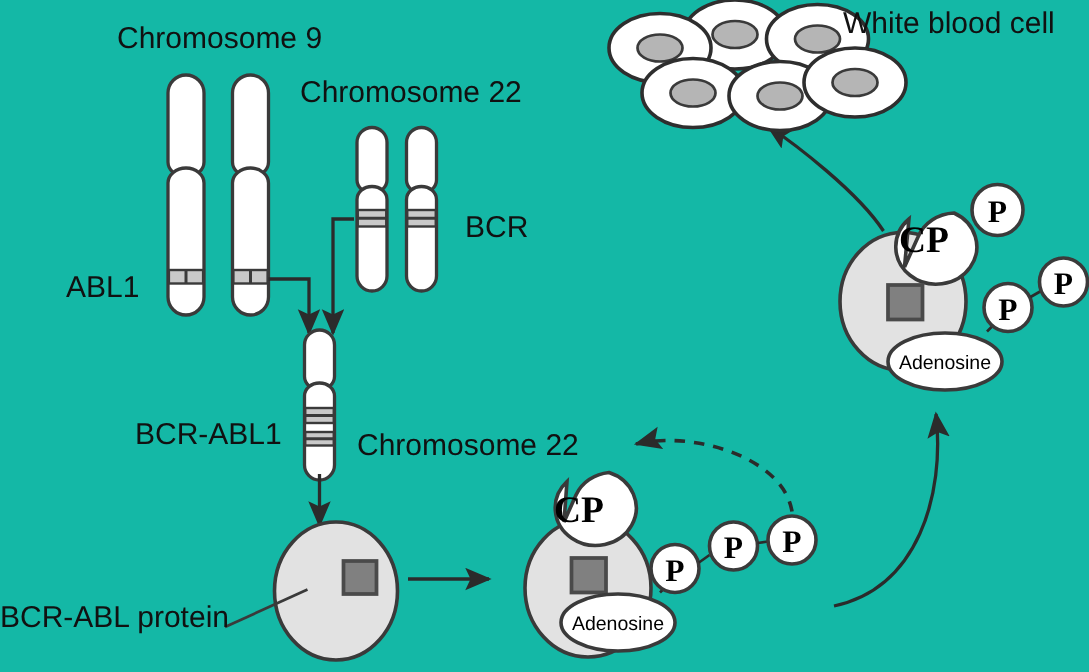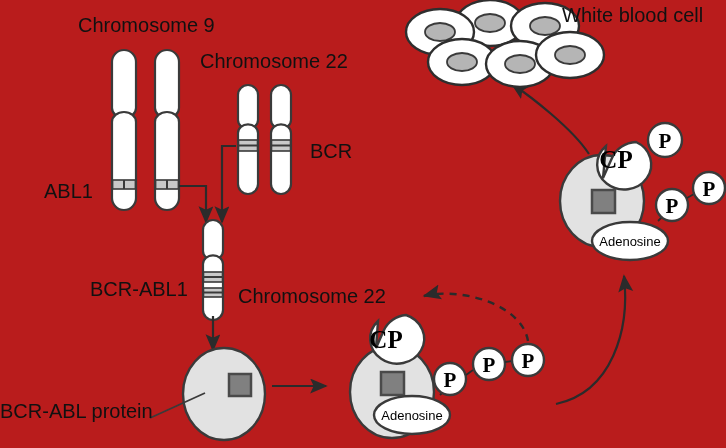--- a/index.html
+++ b/index.html
@@ -8,21 +8,21 @@
     padding: 0;
     background: #ffffff;
   }
   body {
     font-family: "Liberation Sans", sans-serif;
   }
   #diagram-root {
     position: relative;
     width: 726px;
     height: 448px;
-    background: #b91c1c;
+    background: #14b8a6;
     overflow: hidden;
   }
   #diagram-svg {
     position: absolute;
     left: 0;
     top: 0;
     width: 726px;
     height: 448px;
   }
   .diag-label {

